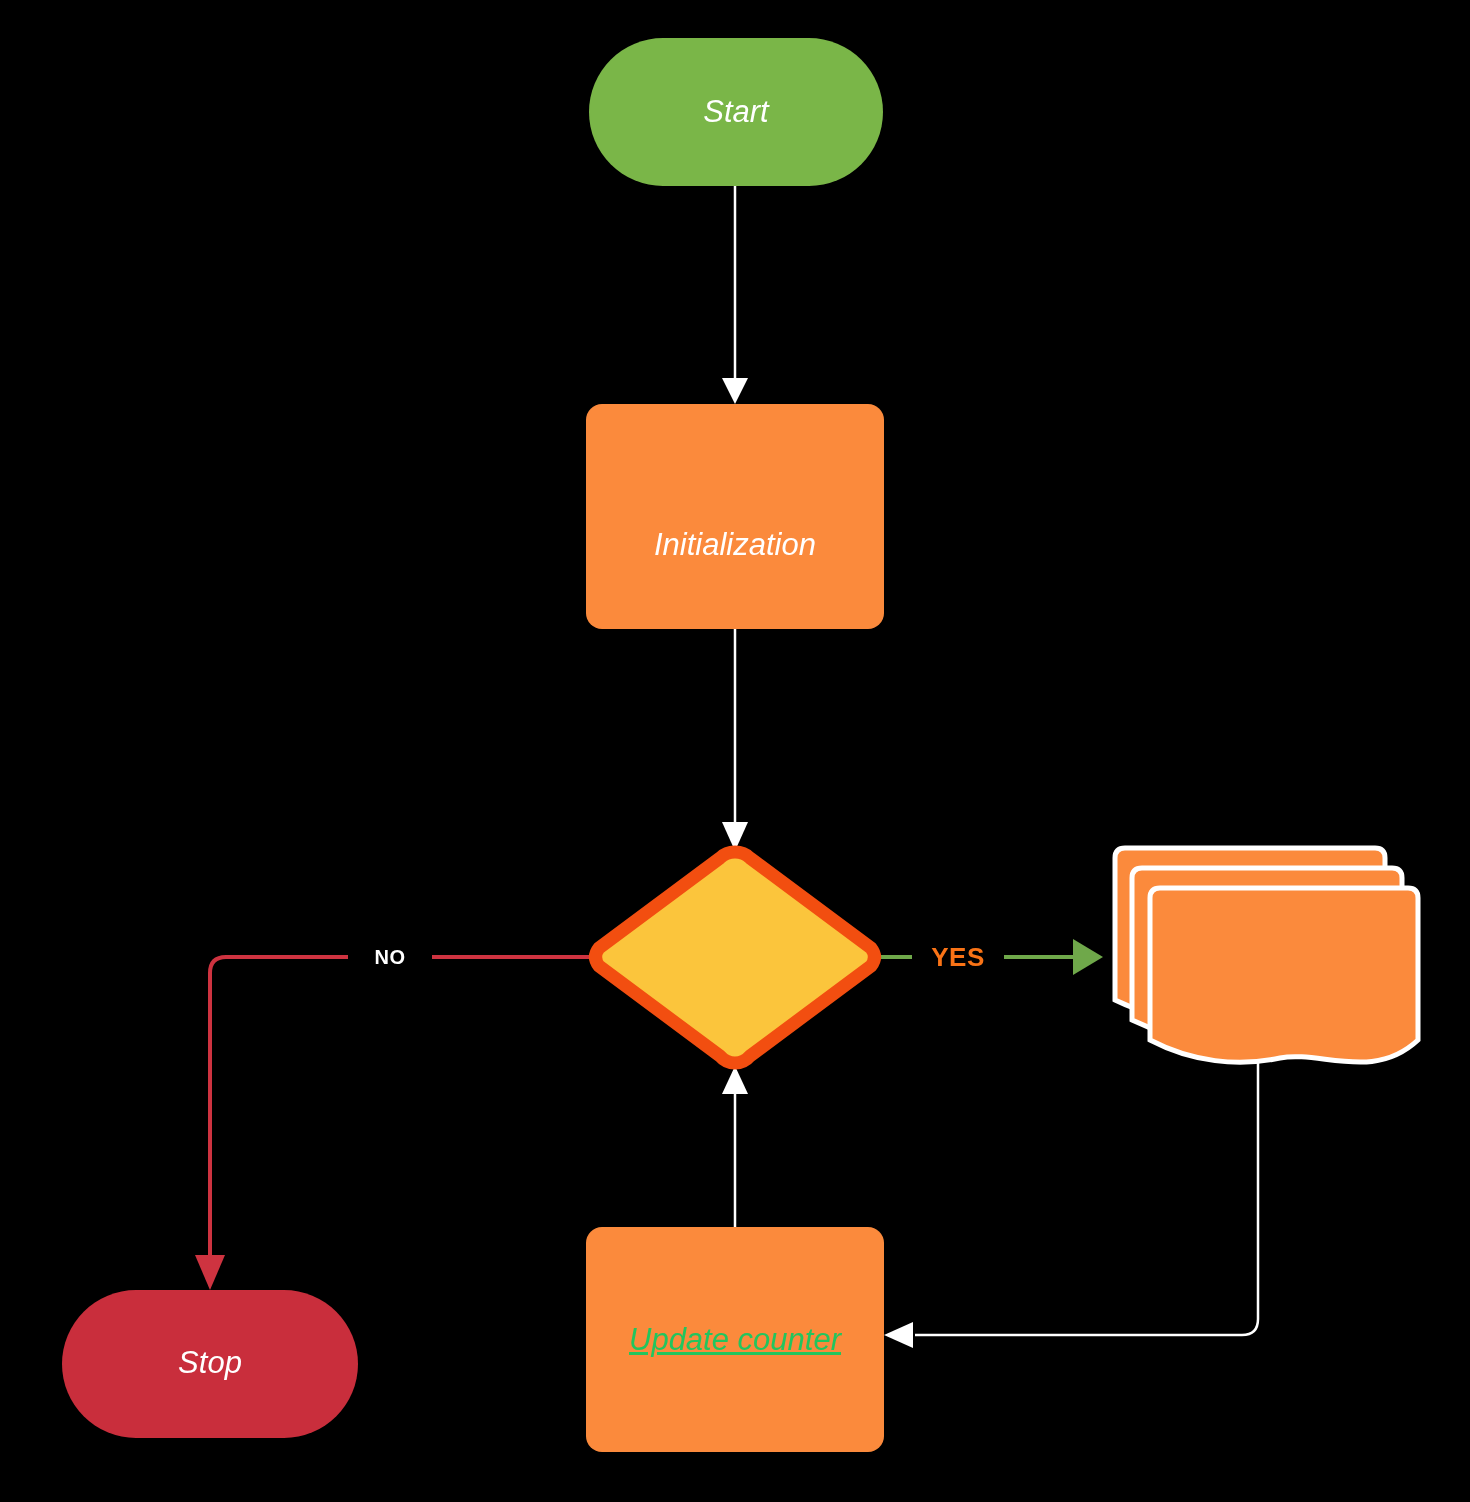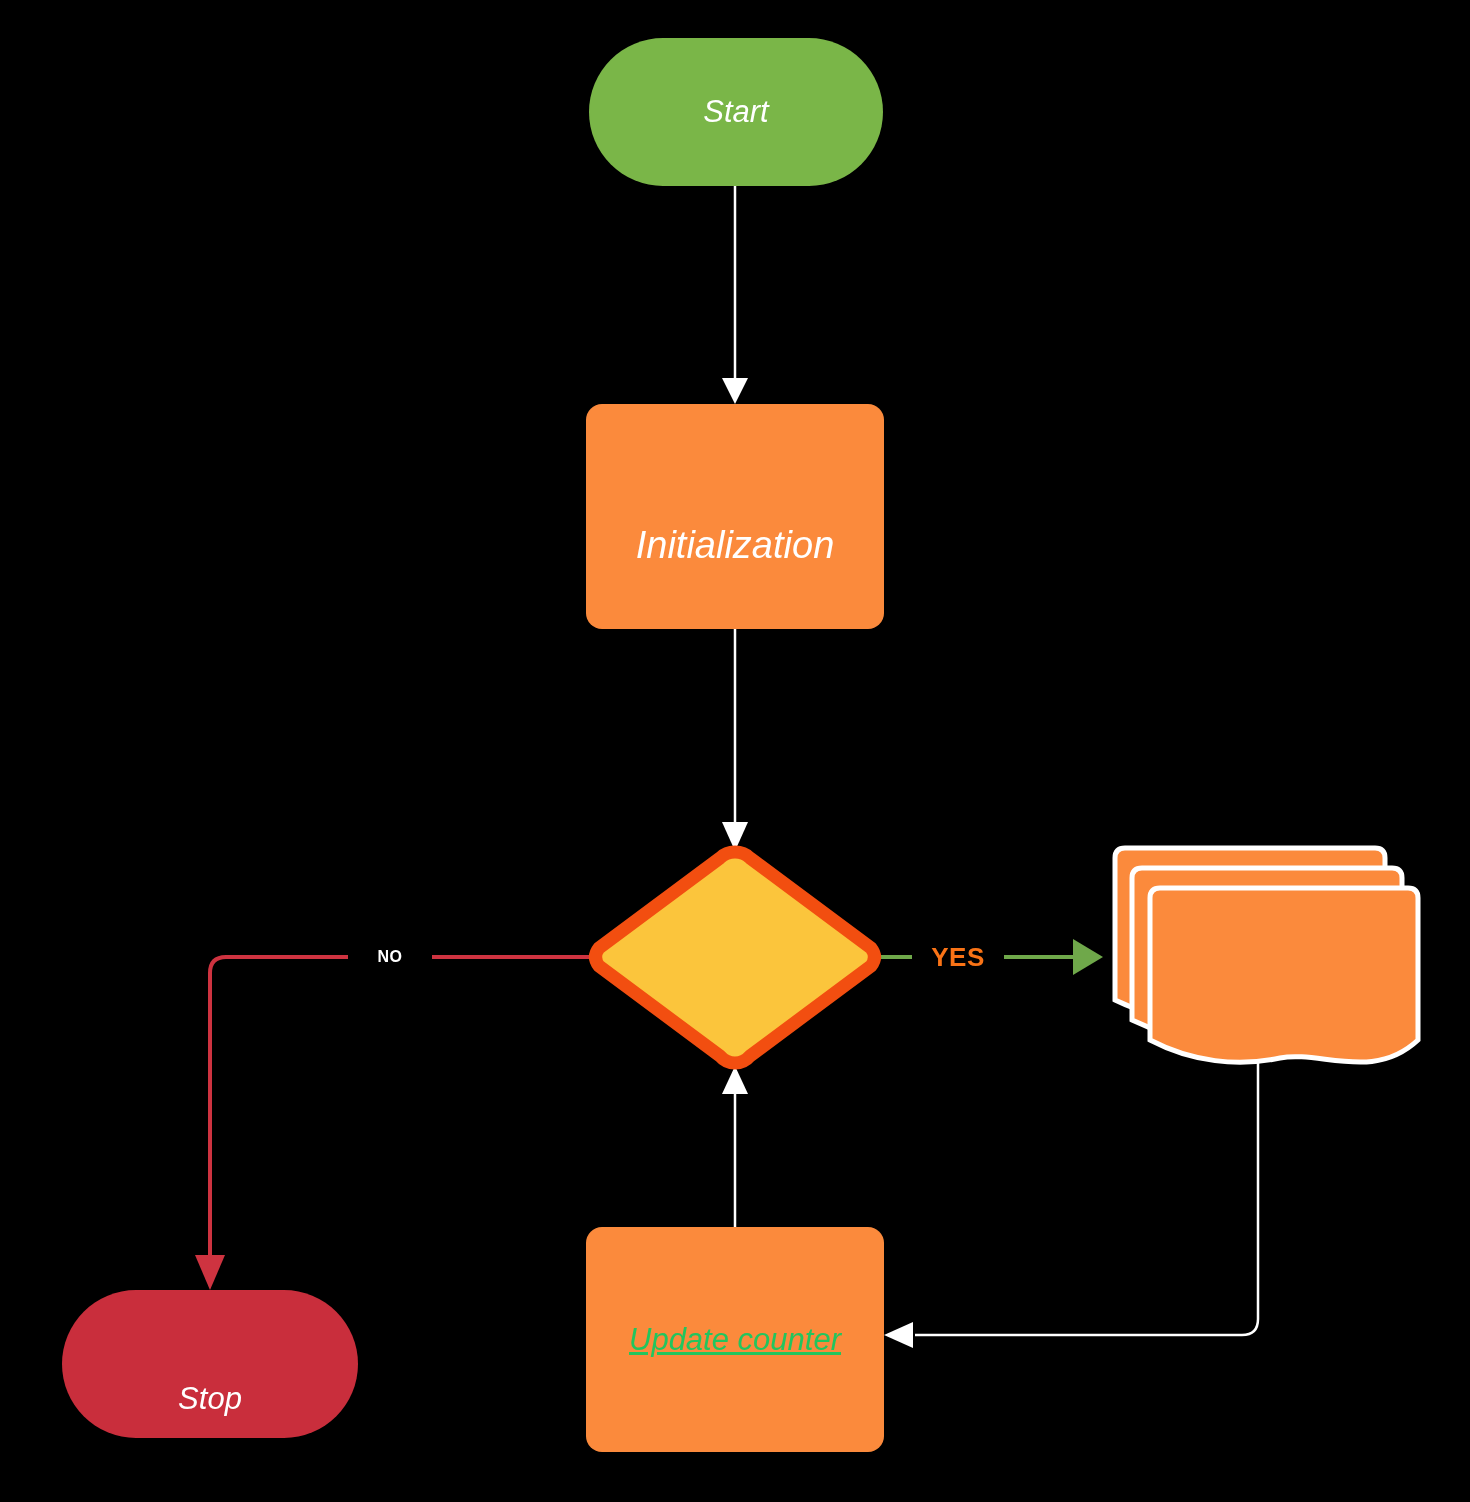--- a/index.html
+++ b/index.html
@@ -131,25 +131,25 @@
     </g>
 
     <g>
       <rect x="62" y="1290" width="296" height="148" rx="74" ry="74" fill="#C92E3C"></rect>
     </g>
 
   </svg>
 
   <div class="node-label label-italic" style="left:589px; top:38px; width:294px; height:148px; color:#ffffff; font-size:31px;font-style:italic;">Start</div>
 
-  <div class="node-label label-italic" style="left:586px; top:404px; width:298px; height:282px; color:#ffffff; font-size:38px;">Initialization</div>
+  <div class="node-label label-italic" style="left:586px; top:404px; width:298px; height:282px; color:#ffffff; font-size:31px;">Initialization</div>
 
 
 
   <div class="node-label label-italic" style="left:586px; top:1227px; width:298px; height:225px; color:#22c55e; font-size:31px;text-decoration:underline;">Update counter</div>
 
-  <div class="node-label label-italic" style="left:62px; top:1290px; width:296px; height:145px; color:#ffffff; font-size:31px;margin-top:36px;">Stop</div>
+  <div class="node-label label-italic" style="left:62px; top:1290px; width:296px; height:145px; color:#ffffff; font-size:31px;">Stop</div>
 
-  <div class="edge-label" style="left:348px; top:936px; width:84px; height:42px; color:#ffffff; font-size:16px; background:#000000;">NO</div>
+  <div class="edge-label" style="left:348px; top:936px; width:84px; height:42px; color:#ffffff; font-size:20px; background:#000000;">NO</div>
 
   <div class="edge-label" style="left:912px; top:936px; width:92px; height:42px; color:#f97316; font-size:26px; background:#000000;">YES</div>
 
 </div>
 
 </body></html>

